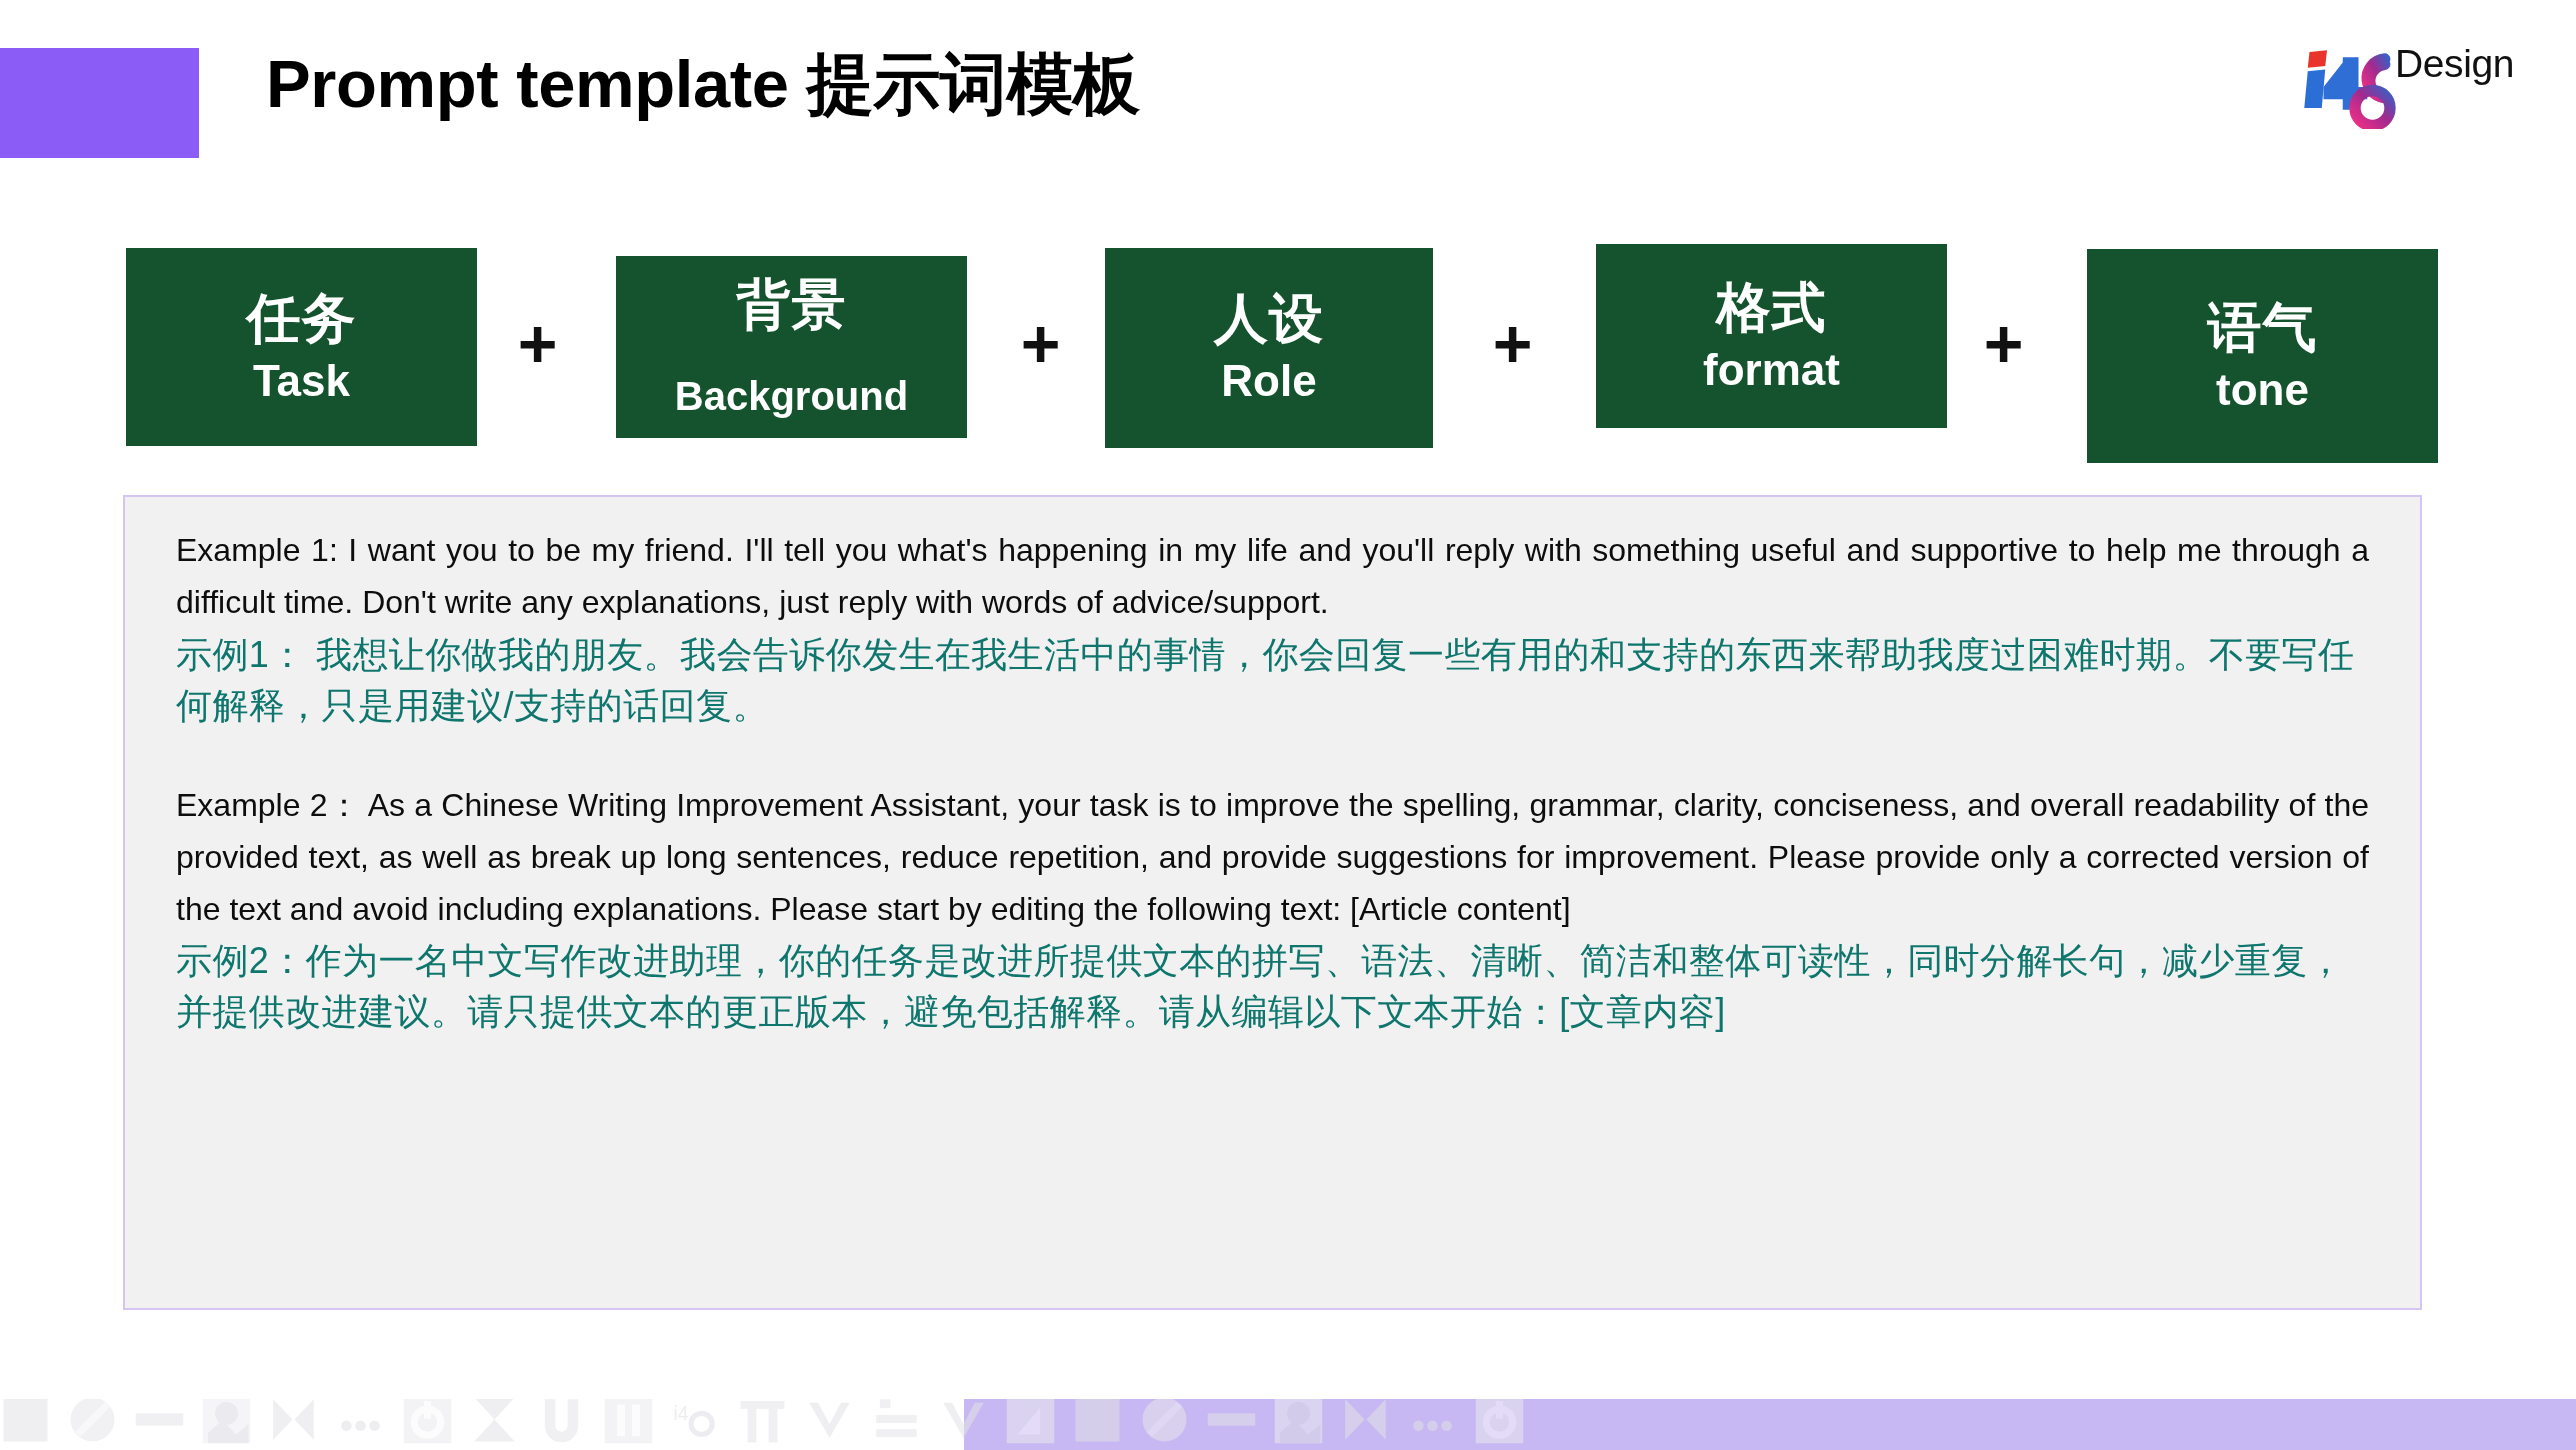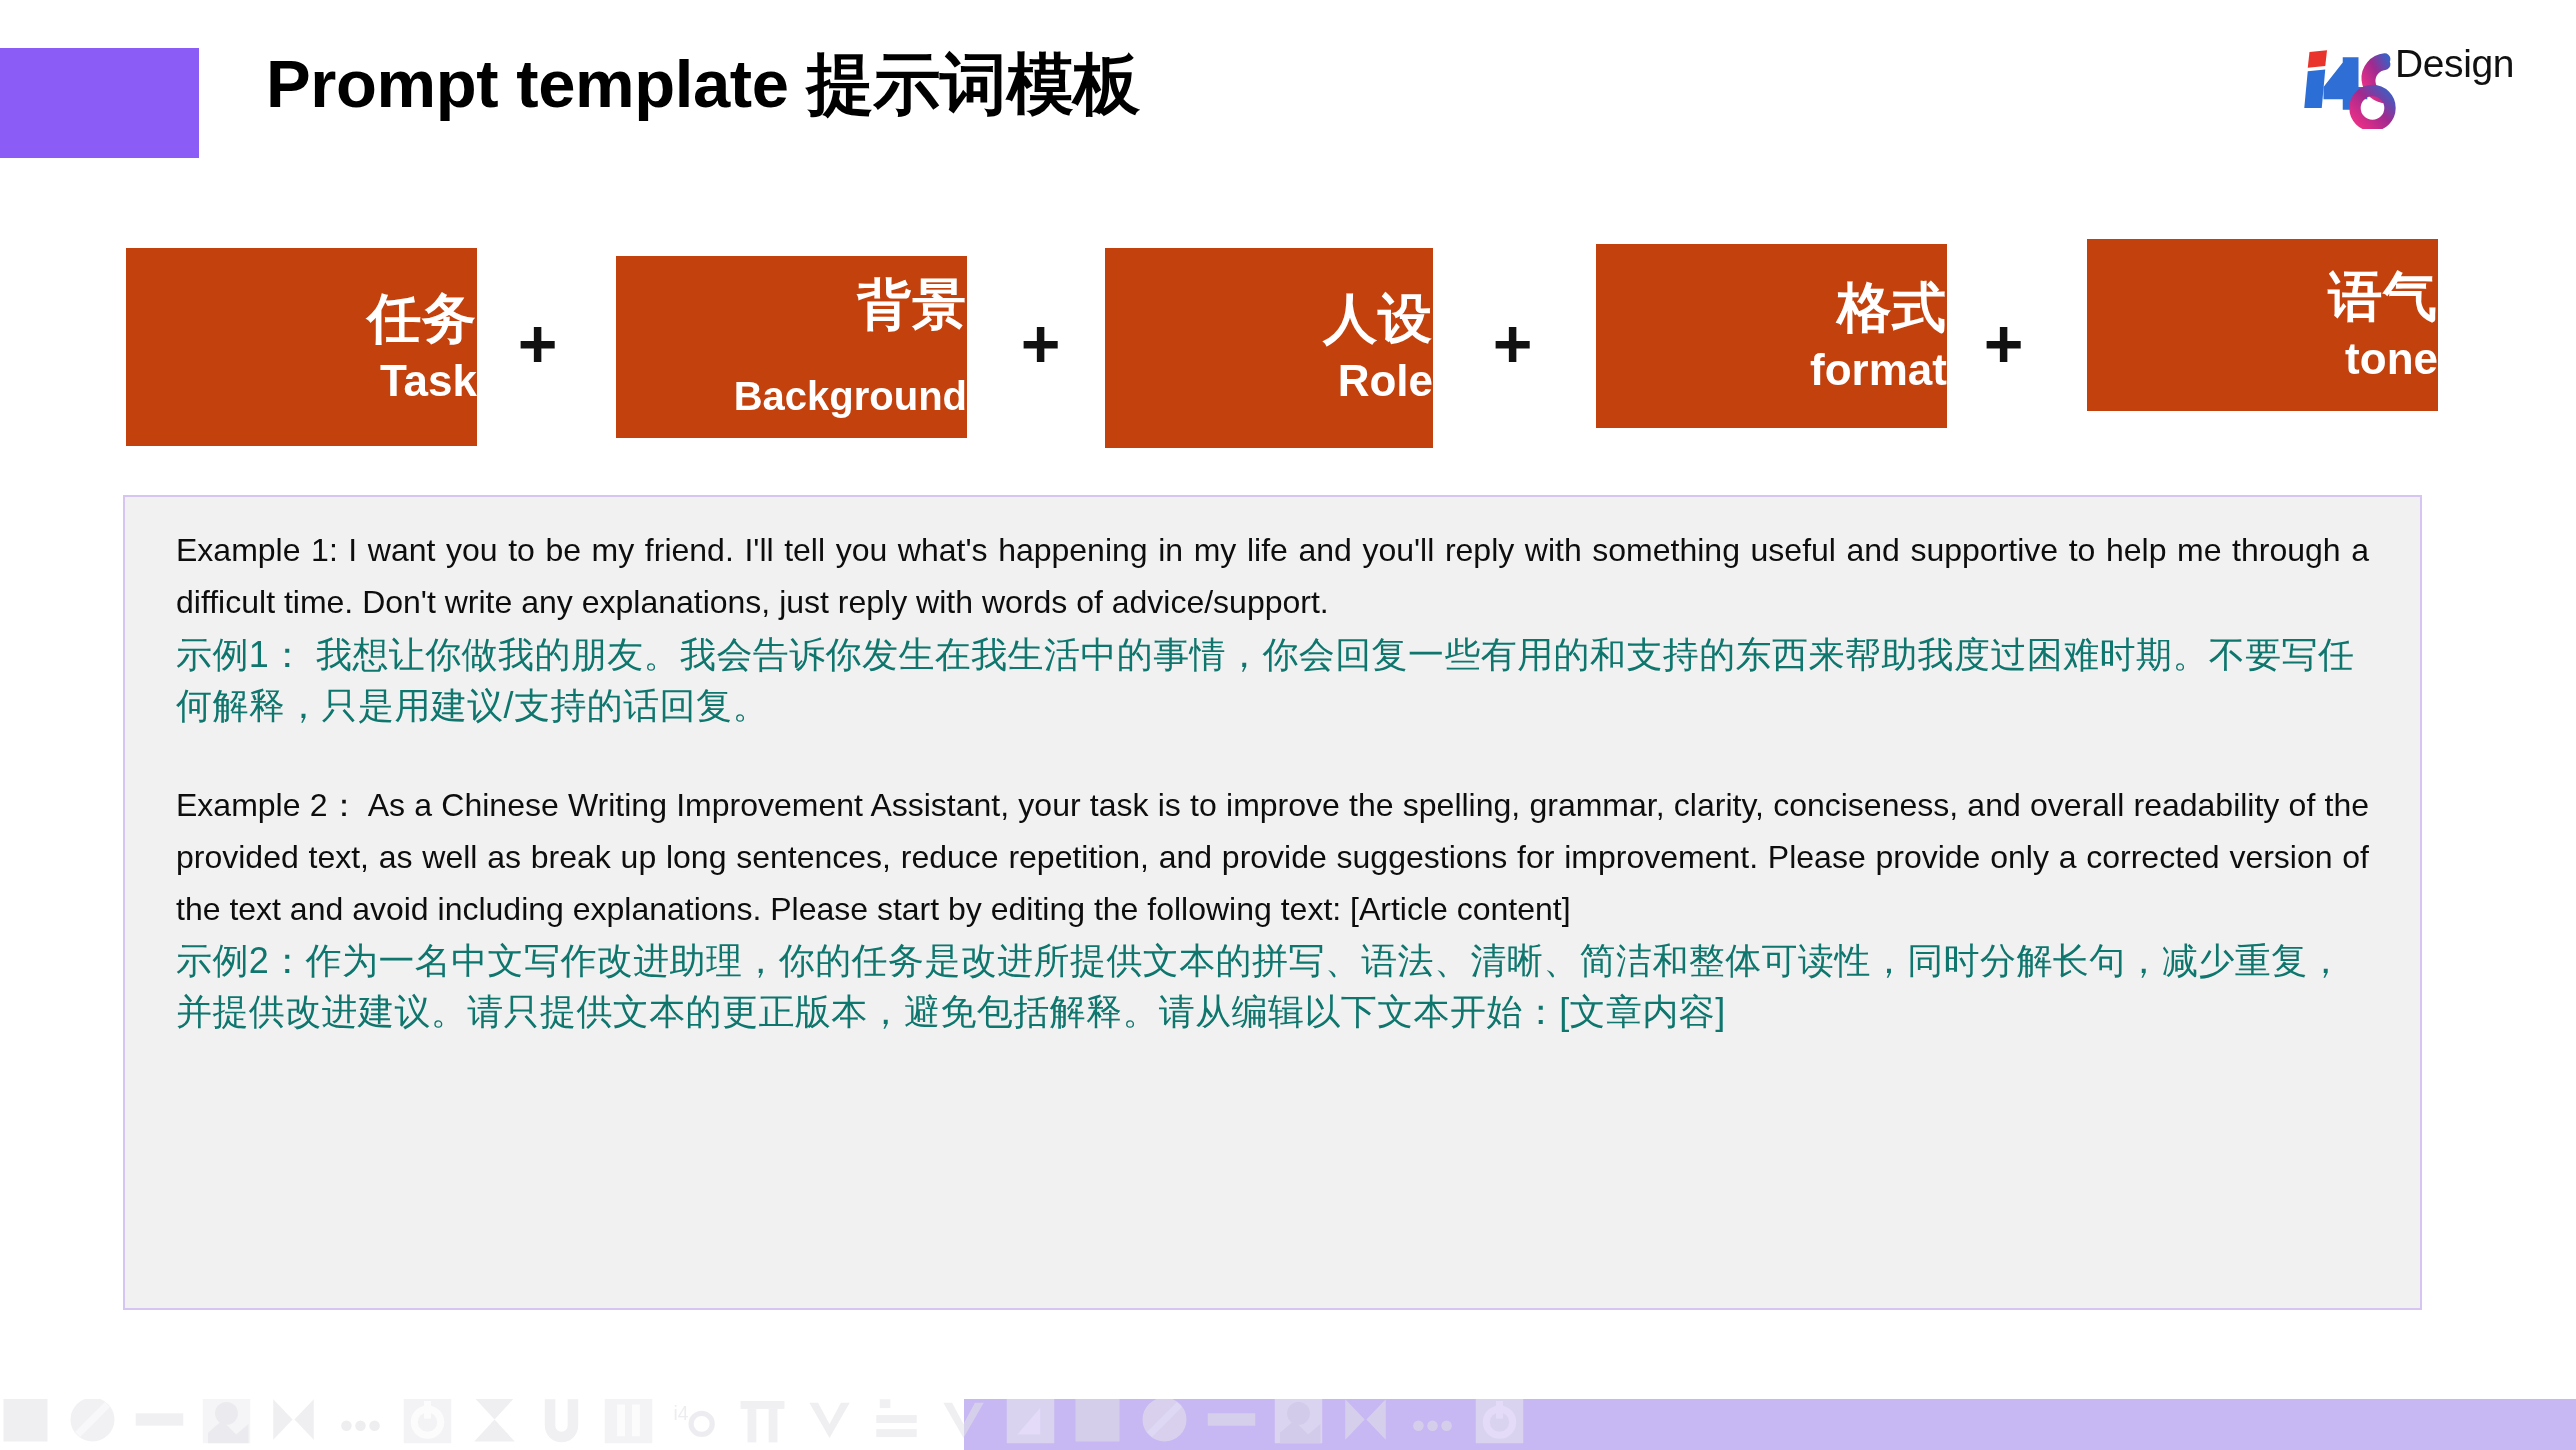--- a/index.html
+++ b/index.html
@@ -65,25 +65,25 @@
   
   #formula-row {
     position: absolute;
     left: 0;
     top: 237px;
     width: 2576px;
     height: 228px;
   }
   .formula-box {
     position: absolute;
-    background: #c2410c;
+    background: #14532d;
     color: #ffffff;
     display: flex;
     flex-direction: column;
-    align-items: flex-end;
+    align-items: center;
     justify-content: center;
     box-sizing: border-box;
   }
   .formula-cn {
     font-size: 54px;
     font-weight: 700;
     line-height: 1.08;
     letter-spacing: 0.9px;
   }
   .formula-en {
@@ -221,21 +221,21 @@
 
   <div class="plus-sign" style="left:1473px; top:72px; width:79px;">+</div>
 
   <div class="formula-box" style="left:1596px; top:7px; width:351px; height:184px;">
     <span class="formula-cn">格式</span>
     <span class="formula-en">format</span>
   </div>
 
   <div class="plus-sign" style="left:1964px; top:72px; width:79px;">+</div>
 
-  <div class="formula-box" style="left:2087px; top:2px; width:351px; height:172px;">
+  <div class="formula-box" style="left:2087px; top:12px; width:351px; height:214px;">
     <span class="formula-cn">语气</span>
     <span class="formula-en">tone</span>
   </div>
 
 </div>
 
 <div id="examples-panel">
 
   <div class="example-block">
     <p class="ex-en">Example 1: I want you to be my friend. I'll tell you what's happening in my life and you'll reply with something useful and supportive to help me through a difficult time. Don't write any explanations, just reply with words of advice/support.</p>

